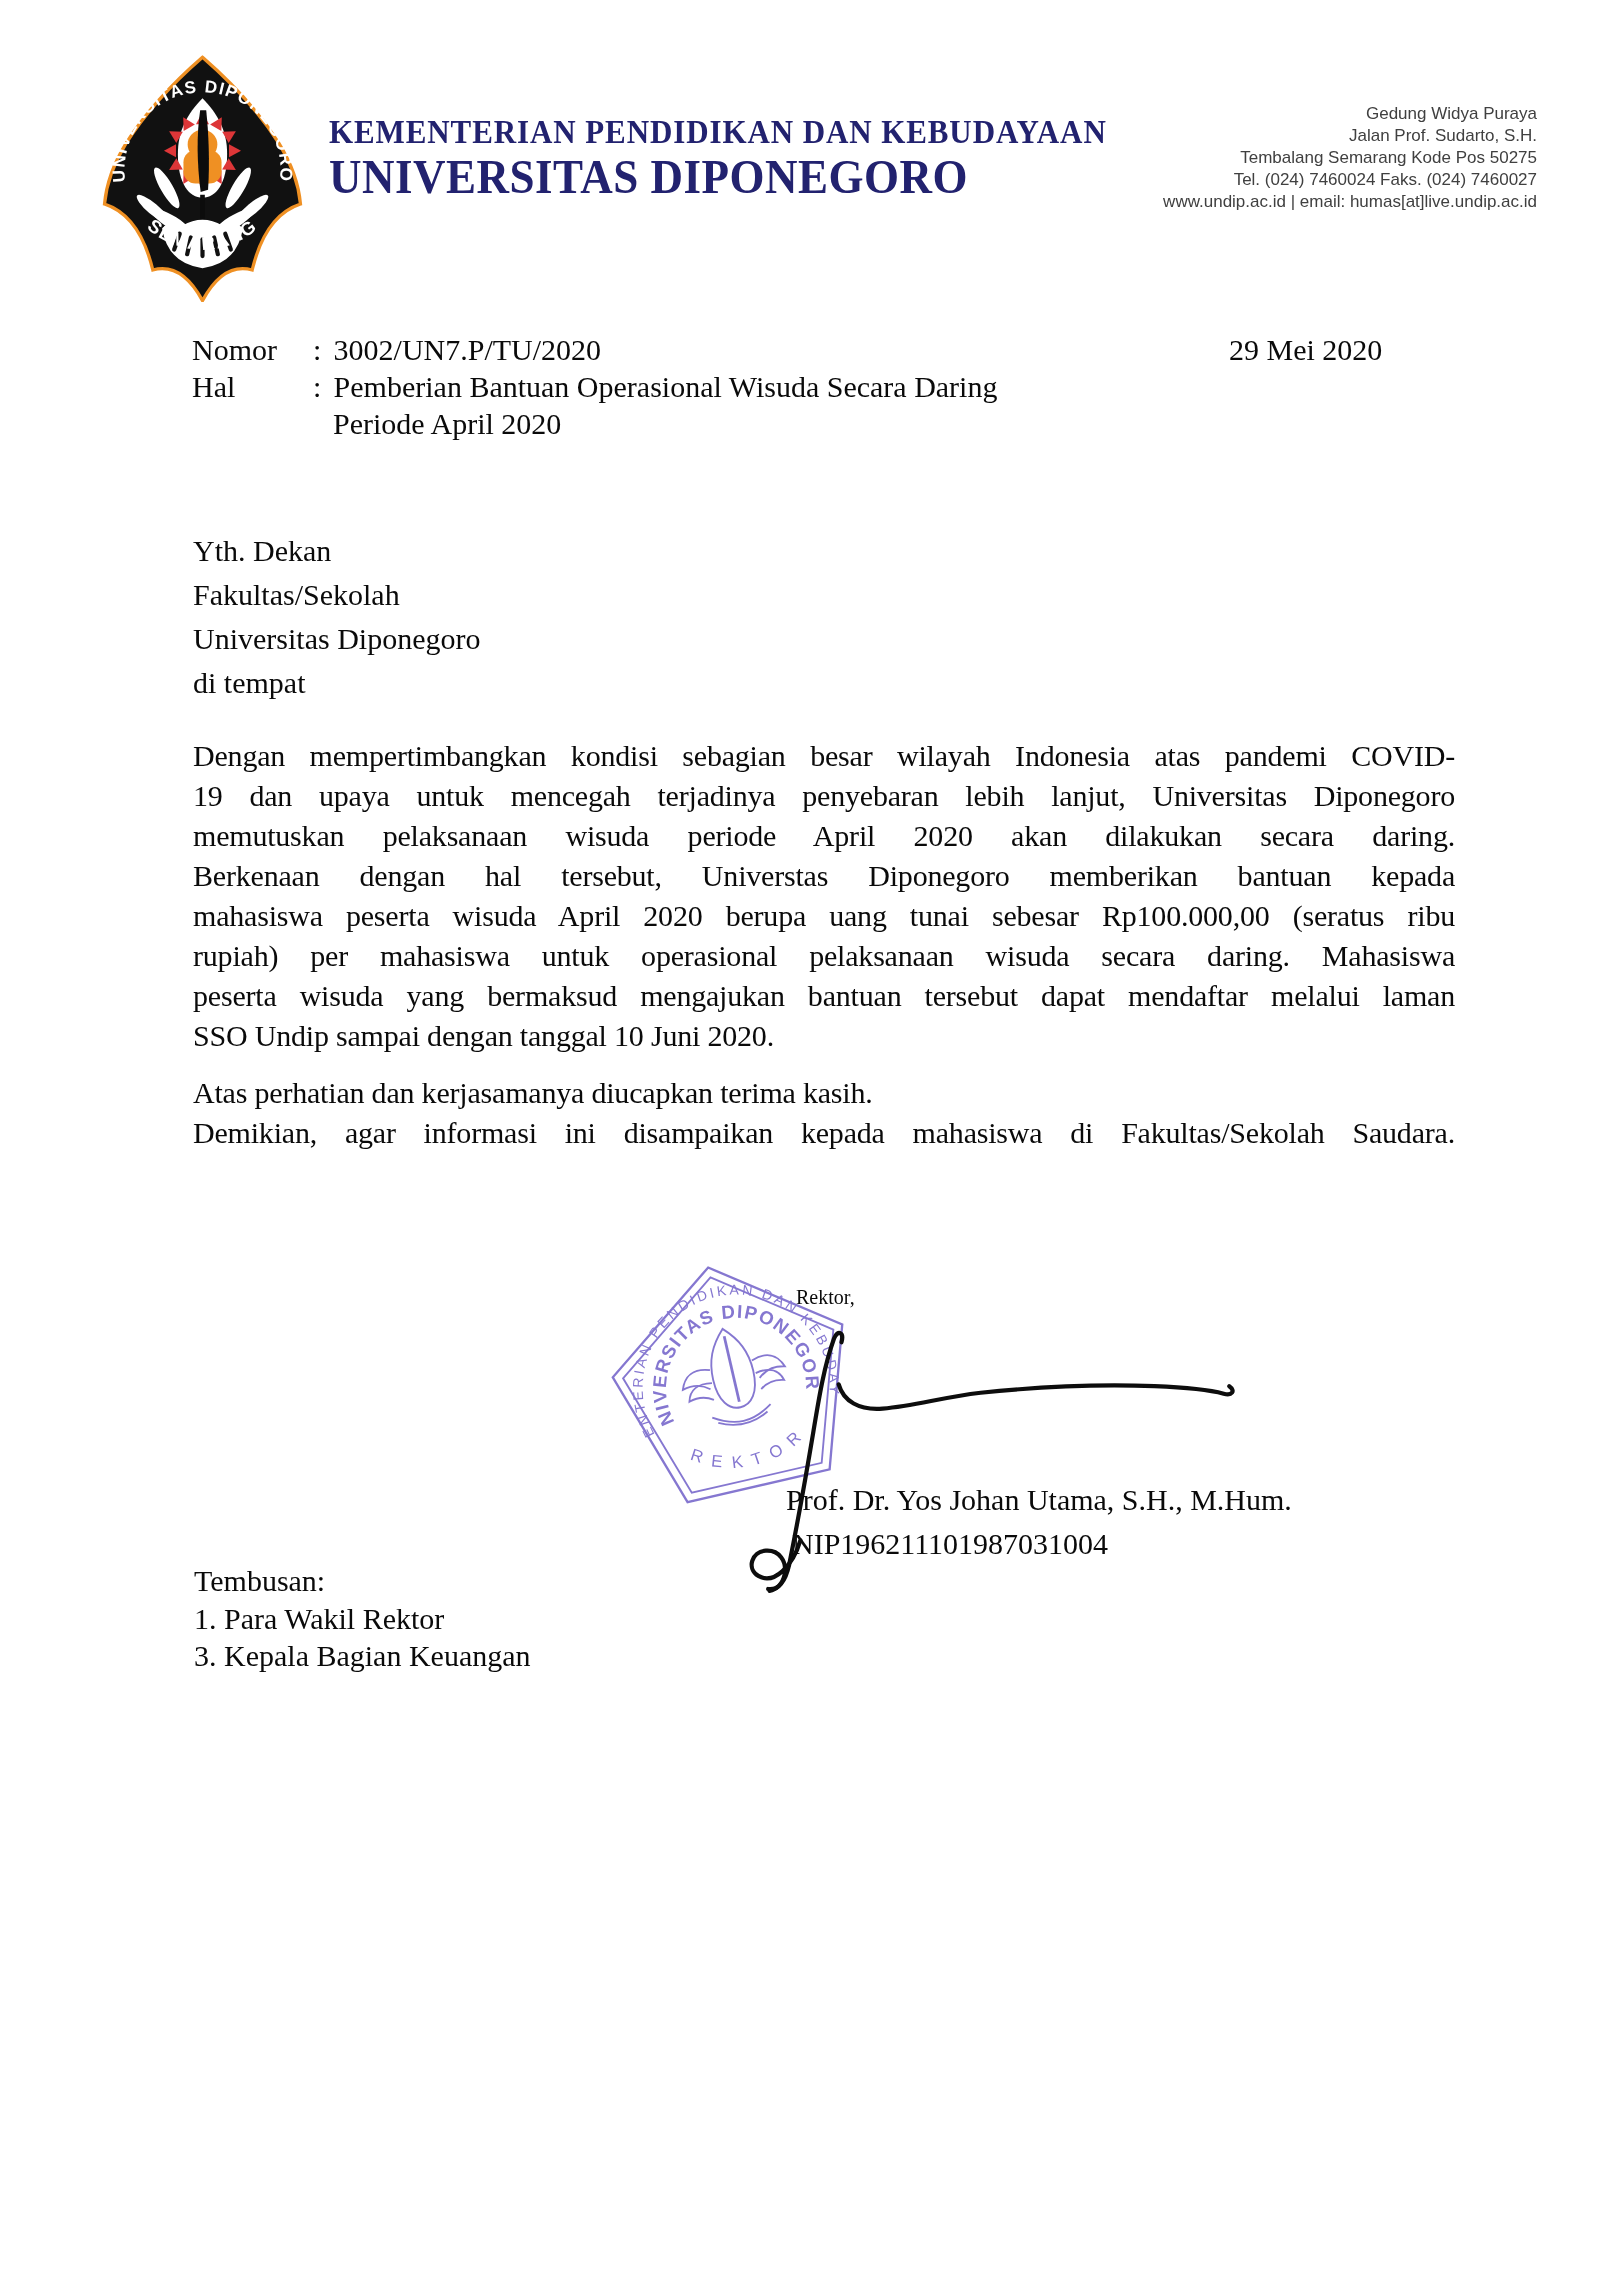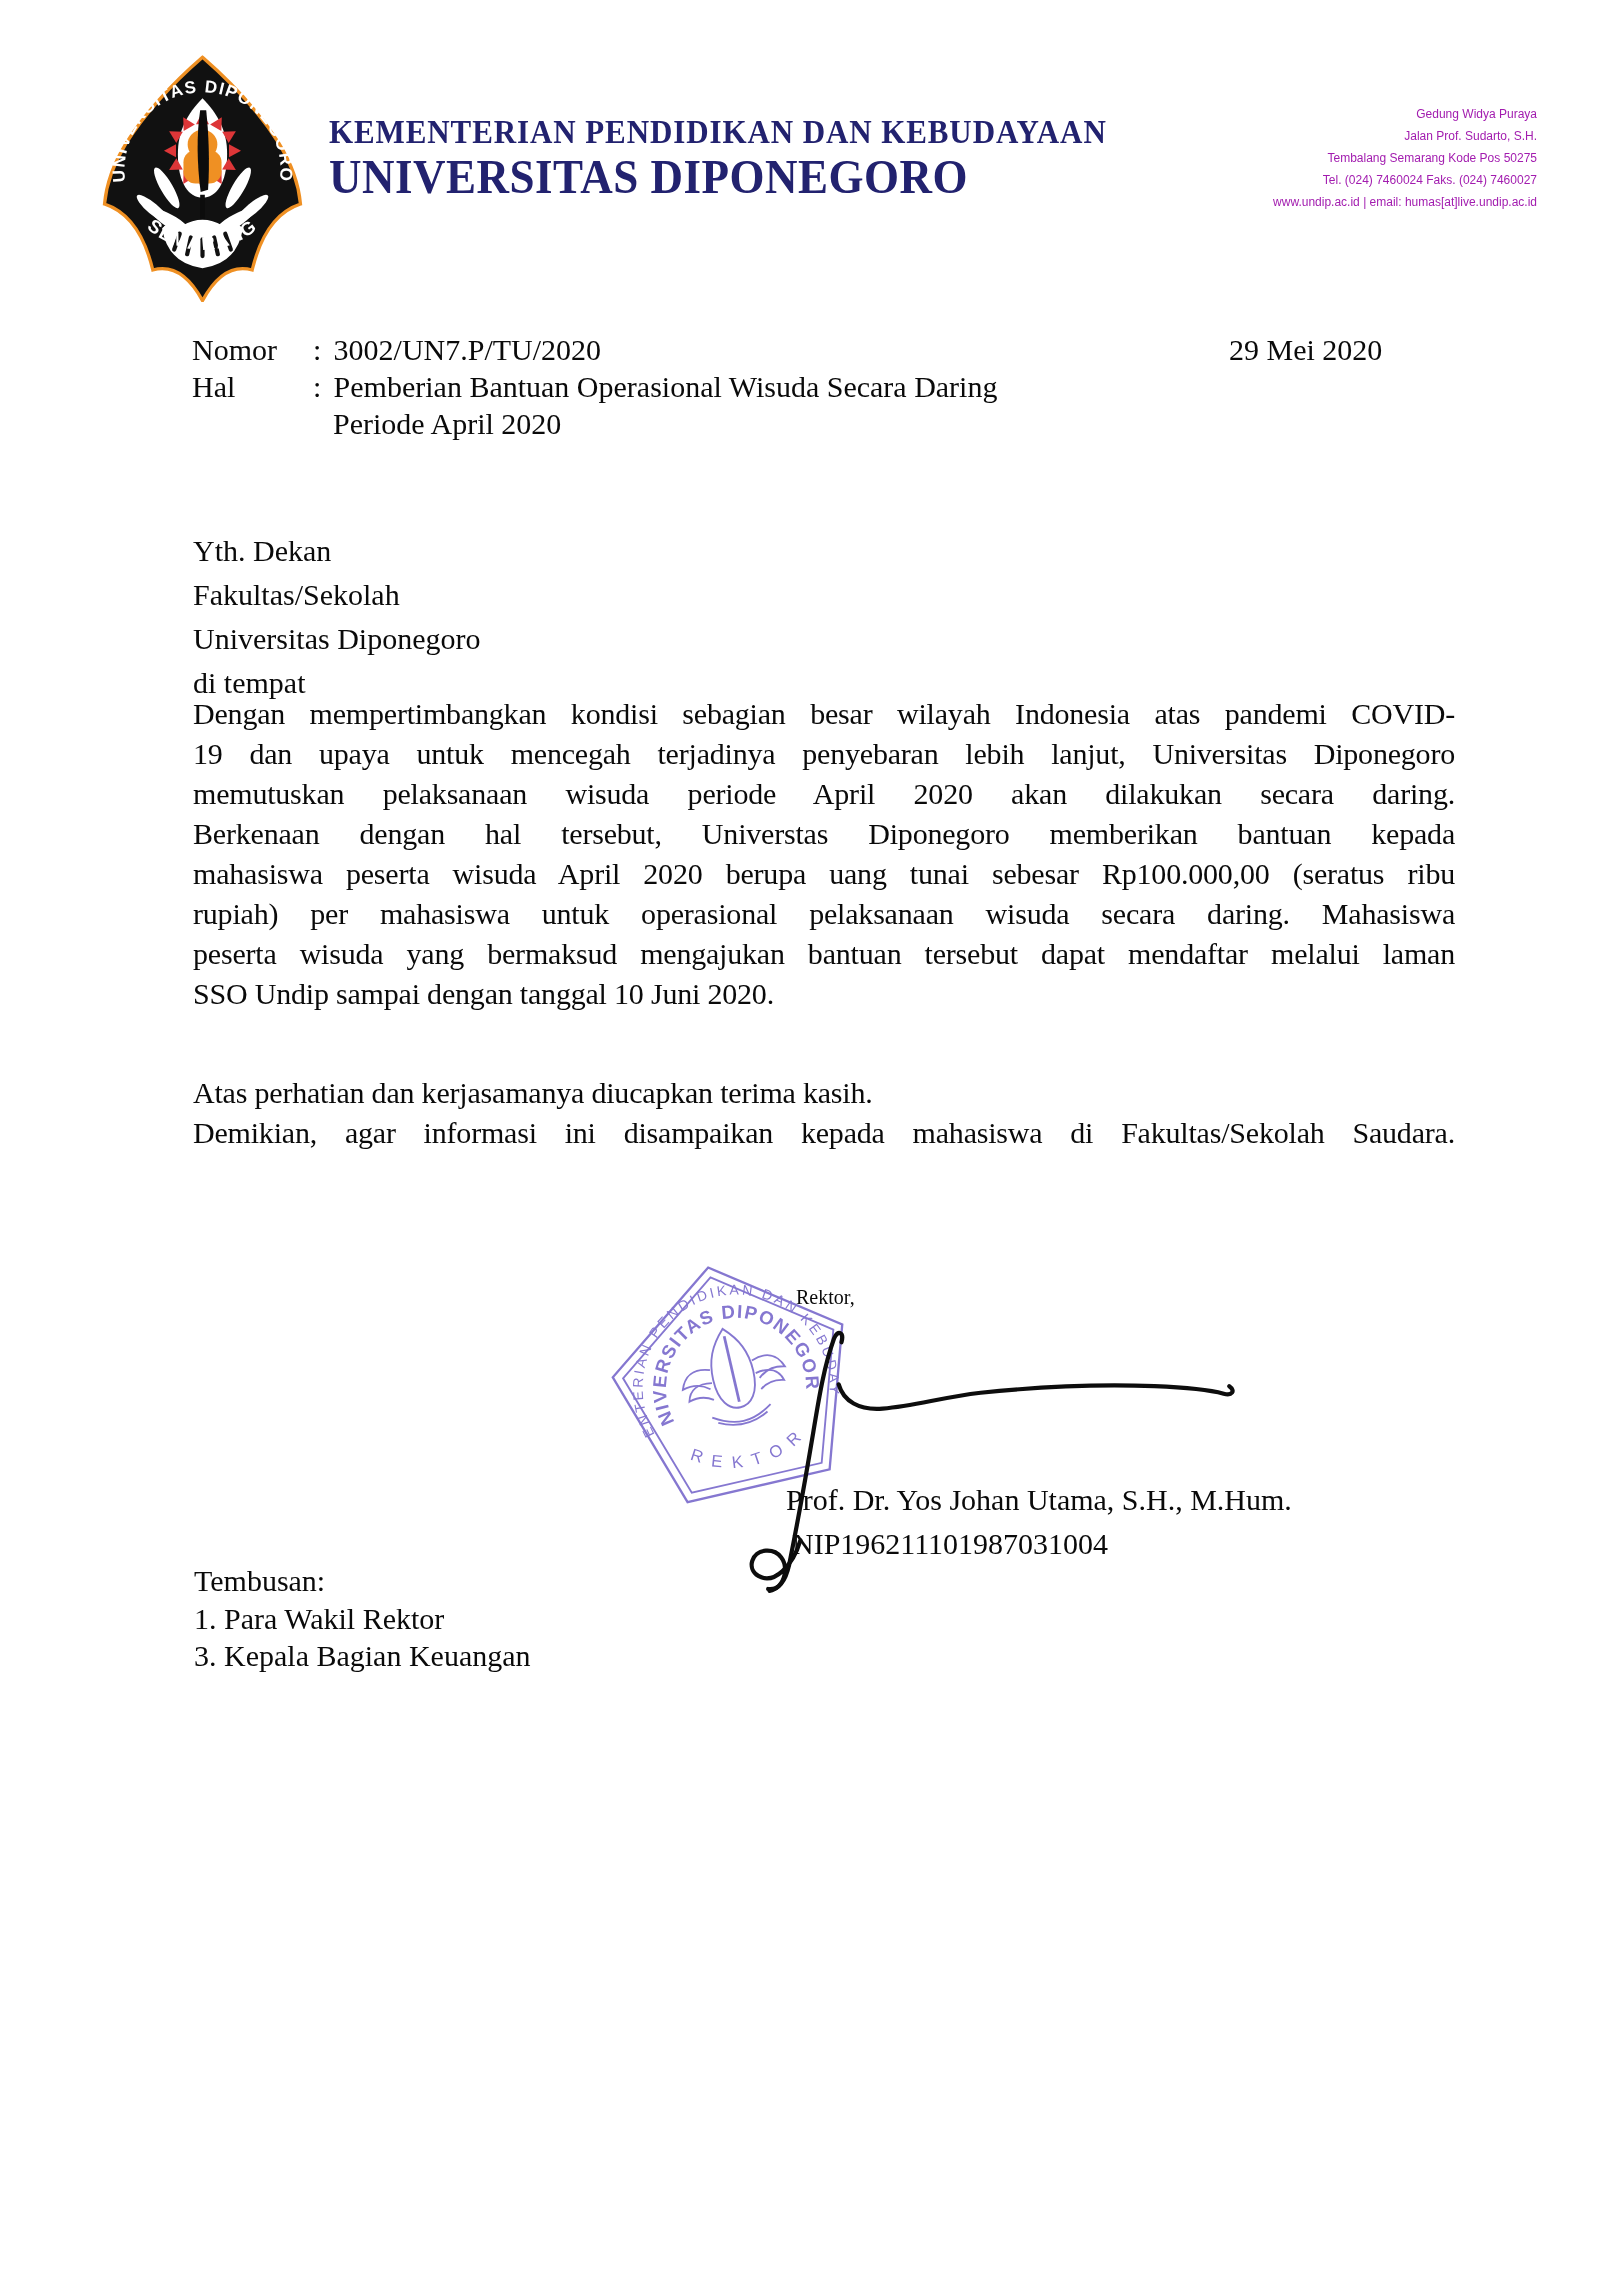--- a/index.html
+++ b/index.html
@@ -13,22 +13,22 @@
   .ministry{
     left:329px;top:112px;font-weight:bold;font-size:31px;letter-spacing:0.9px;
     color:#22226f;white-space:nowrap;transform:scaleY(1.12);transform-origin:left top;
   }
   .university{
     left:329px;top:149px;font-weight:bold;font-size:45px;letter-spacing:0.5px;
     color:#22226f;white-space:nowrap;transform:scaleY(1.08);transform-origin:left top;
   }
   .addr{
     right:86px;top:103px;text-align:right;
-    font-family:"Liberation Sans", sans-serif;font-size:12px;line-height:22px;
-    color:#a21caf;
+    font-family:"Liberation Sans", sans-serif;font-size:17px;line-height:22px;
+    color:#404040;
   }
   .addr div{white-space:nowrap;}
 
   
   .meta-row{position:absolute;left:192px;font-size:30px;white-space:nowrap;}
   .meta-label{display:inline-block;width:121px;}
   .meta-colon{display:inline-block;width:20.6px;}
   .date{left:1229px;top:333px;font-size:30px;white-space:nowrap;}
 
   
@@ -142,21 +142,21 @@
   <div class="meta-row" style="top:407px;left:333px;">Periode April 2020</div>
 </section>
 
 <section class="abs recipient">
   <div>Yth. Dekan</div>
   <div>Fakultas/Sekolah</div>
   <div>Universitas Diponegoro</div>
   <div>di tempat</div>
 </section>
 
-<section class="abs para" style="top:694px;">
+<section class="abs para" style="top:736px;">
   <div class="jline">Dengan mempertimbangkan kondisi sebagian besar wilayah Indonesia atas pandemi COVID-</div>
   <div class="jline">19 dan upaya untuk mencegah terjadinya penyebaran lebih lanjut, Universitas Diponegoro</div>
   <div class="jline">memutuskan pelaksanaan wisuda periode April 2020 akan dilakukan secara daring.</div>
   <div class="jline">Berkenaan dengan hal tersebut, Universtas Diponegoro memberikan bantuan kepada</div>
   <div class="jline">mahasiswa peserta wisuda April 2020 berupa uang tunai sebesar Rp100.000,00 (seratus ribu</div>
   <div class="jline">rupiah) per mahasiswa untuk operasional pelaksanaan wisuda secara daring.  Mahasiswa</div>
   <div class="jline">peserta wisuda yang bermaksud mengajukan bantuan tersebut dapat mendaftar melalui laman</div>
   <div class="jline last">SSO Undip sampai dengan tanggal 10 Juni 2020.</div>
 </section>
 

